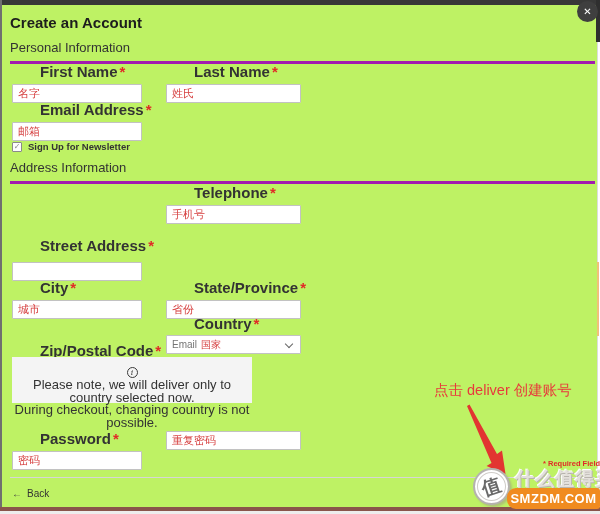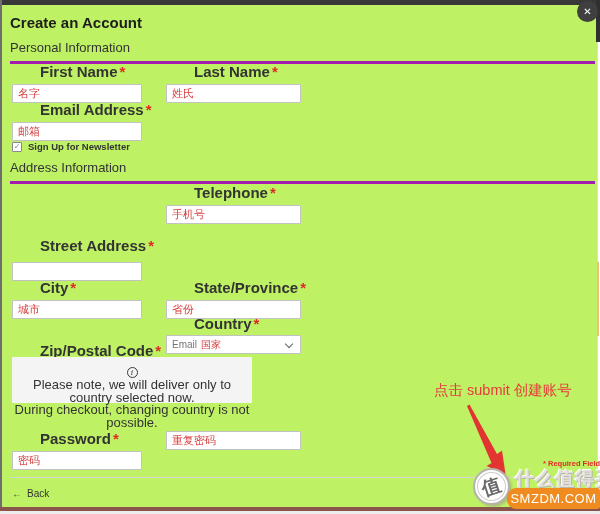--- a/index.html
+++ b/index.html
@@ -72,21 +72,21 @@
   
   .wm { position:absolute; z-index:14; }
   .wm-circle { left:473px; top:468px; width:37px; height:37px; border-radius:50%; background:#fff;
                border:2px solid #b5b2ae; box-shadow:inset 0 0 0 2px #fff, inset 0 0 0 3px #cfccc8, 2px 2px 2px rgba(160,150,140,.5);
                display:flex; align-items:center; justify-content:center; }
   .wm-char { font-size:19px; font-weight:bold; color:#6a6a6a; transform:rotate(-18deg); }
   .wm-site { left:515px; top:466px; font-size:19px; font-weight:bold; color:#e3e0db;
              text-shadow:1px 1px 0 #b8b4ae, -1px -1px 0 #fdfdfd; letter-spacing:1px; white-space:nowrap; }
   .wm-domain-box { left:507px; top:488px; width:93px; height:21px; background:#f08b1f;
                    border-radius:9px 3px 3px 9px; display:flex; align-items:center; justify-content:center; }
-  .wm-domain { font-size:13px; font-weight:normal; color:#fff; letter-spacing:.5px; }
+  .wm-domain { font-size:13px; font-weight:bold; color:#fff; letter-spacing:.5px; }
 </style>
 </head>
 <body>
 
 <div id="screen">
 
   <div class="modal">
 
     <div class="title">Create an Account</div>
 
@@ -165,21 +165,21 @@
     <div class="back-link">
       <span class="back-arrow">←</span>
       <span>Back</span>
     </div>
   </div>
 
   <div class="close-btn">
       <span>✕</span>
     </div>
 
-  <div class="annotation-text">点击 submit 创建账号</div>
+  <div class="annotation-text">点击 deliver 创建账号</div>
   <svg class="arrow-svg" viewBox="0 0 600 514" xmlns="http://www.w3.org/2000/svg">
     <polygon points="467,406 469.5,404.5 497,454 502,450.5 505.5,474 486.5,466 491.5,463" fill="#e23531"></polygon>
   </svg>
 
   <div class="required-note">* Required Fields</div>
 
   <div class="wm wm-circle">
     <span class="wm-char">值</span>
   </div>
   <div class="wm wm-site">什么值得买</div>

